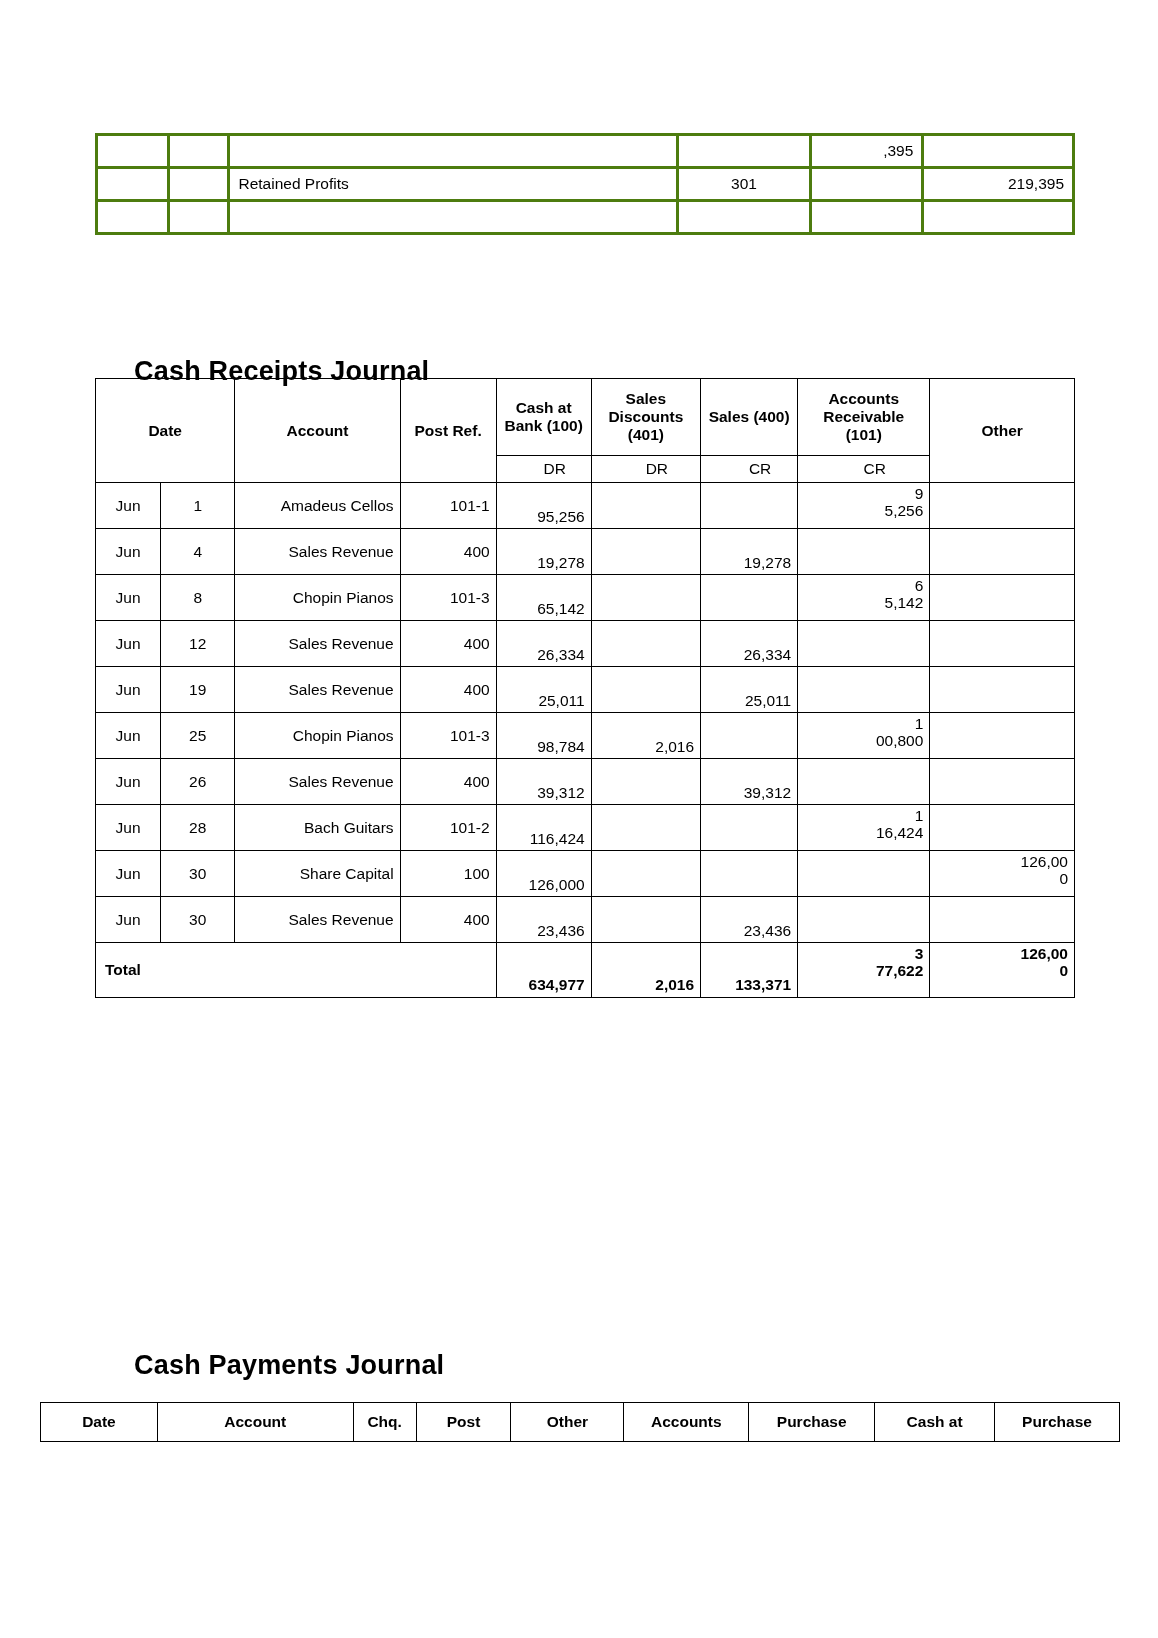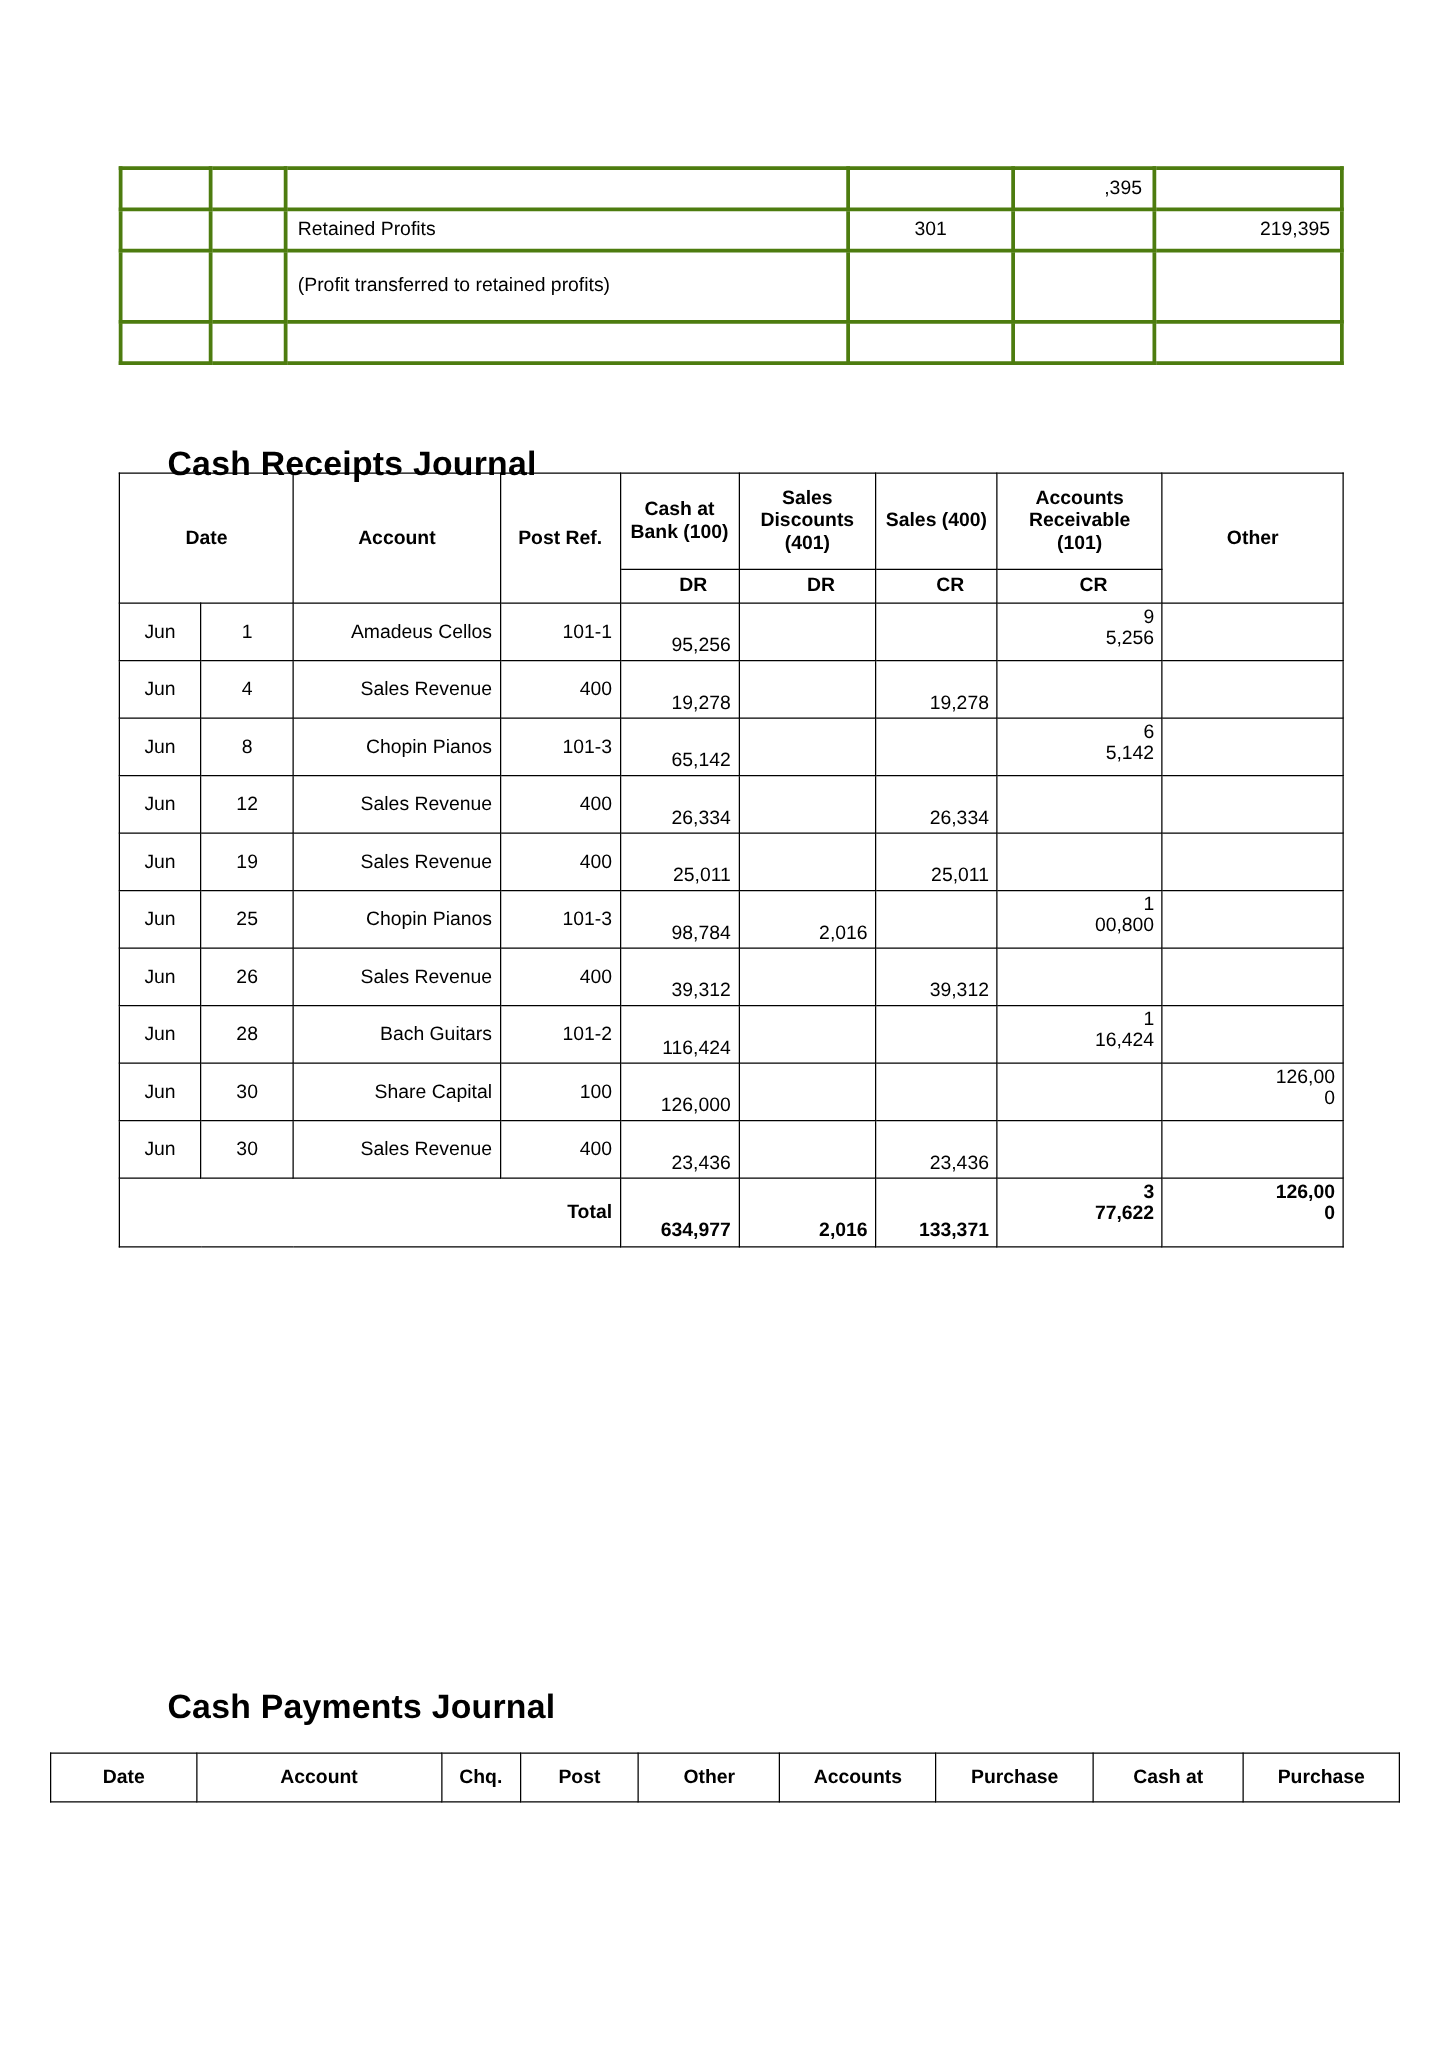--- a/index.html
+++ b/index.html
@@ -68,21 +68,21 @@
     border: 1px solid #000;
     padding: 2px 6px;
     vertical-align: middle;
   }
   .crj thead th {
     font-weight: bold;
     text-align: center;
     line-height: 1.15;
   }
   .crj .hdr-main td, .crj .hdr-main th { height: 72px; }
-  .crj .hdr-dr th { height: 22px; font-weight: bold; padding-left: 28px; }
+  .crj .hdr-dr th { height: 22px; font-weight: normal; padding-left: 28px; }
 
   .crj col.col-mon   { width: 63px; }
   .crj col.col-day   { width: 72px; }
   .crj col.col-acct  { width: 160px; }
   .crj col.col-post  { width: 93px; }
   .crj col.col-cash  { width: 92px; }
   .crj col.col-disc  { width: 106px; }
   .crj col.col-sales { width: 94px; }
   .crj col.col-ar    { width: 128px; }
   .crj col.col-other { width: 140px; }
@@ -102,21 +102,21 @@
     text-align: right;
     vertical-align: top;
     line-height: 1.1;
     padding-top: 2px;
   }
   .crj .total-row td {
     font-weight: bold;
     height: 48px;
   }
   .crj .total-label {
-    text-align: right;
+    text-align: left;
     padding-left: 9px;
     vertical-align: middle;
   }
   .crj .total-num {
     text-align: right;
     vertical-align: bottom;
     padding-bottom: 4px;
     line-height: 1.1;
   }
   .wrapnum { display: block; text-align: right; line-height: 1.12; }
@@ -162,28 +162,20 @@
         <td class="c-e">,395</td>
         <td class="c-f"></td>
       </tr>
       <tr>
         <td class="c-a"></td>
         <td class="c-b"></td>
         <td class="c-c">Retained Profits</td>
         <td class="c-d">301</td>
         <td class="c-e"></td>
         <td class="c-f">219,395</td>
-      </tr>
-      <tr class="tall">
-        <td class="c-a"></td>
-        <td class="c-b"></td>
-        <td class="c-c">(Profit transferred to retained profits)</td>
-        <td class="c-d"></td>
-        <td class="c-e"></td>
-        <td class="c-f"></td>
       </tr>
       <tr>
         <td class="c-a"></td>
         <td class="c-b"></td>
         <td class="c-c"></td>
         <td class="c-d"></td>
         <td class="c-e"></td>
         <td class="c-f"></td>
       </tr>
     </tbody>

